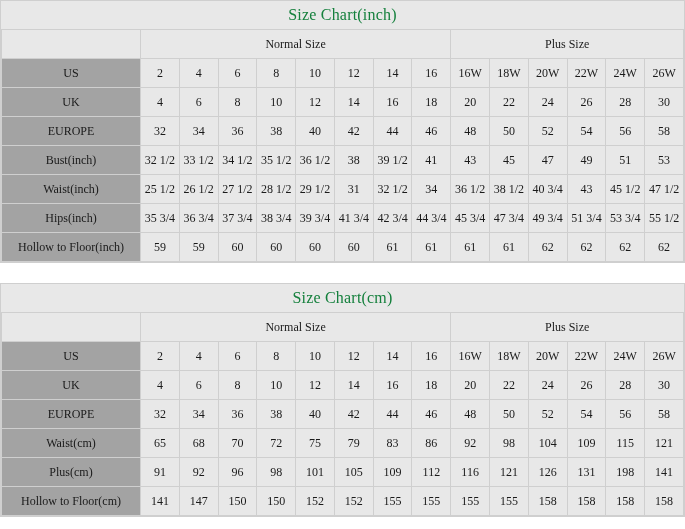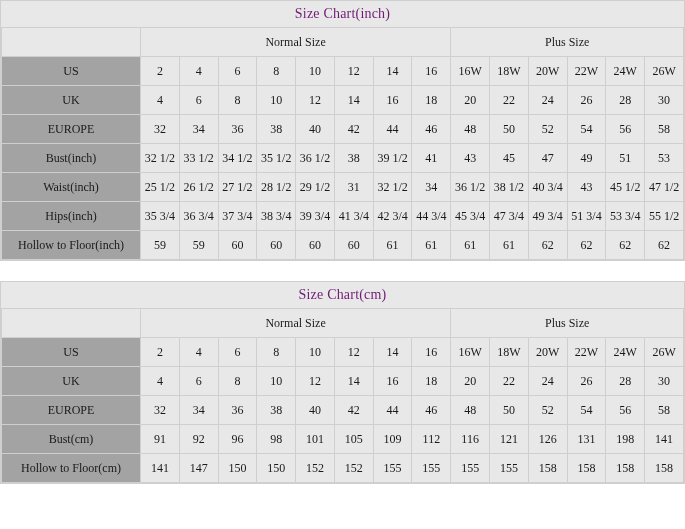--- a/index.html
+++ b/index.html
@@ -25,24 +25,24 @@
     width: 685px;
     background: #e8e8e8;
     border: 1px solid #cfcfcf;
     box-sizing: border-box;
   }
   .chart-block.second {
     margin-top: 20px;
   }
   .chart-title {
     text-align: center;
-    font-size: 14px;
+    font-size: 16px;
     padding: 5px 0 5px 0;
     background: #e8e8e8;
-    color: #701a75;
+    color: #15803d;
     letter-spacing: 0.2px;
   }
   table.size-table {
     width: 100%;
     border-collapse: collapse;
     background: #e8e8e8;
     table-layout: fixed;
     padding-left: 23px;
   }
   table.size-table td {
@@ -284,23 +284,40 @@
           <td>46</td>
           <td>48</td>
           <td>50</td>
           <td>52</td>
           <td>54</td>
           <td>56</td>
           <td>58</td>
         </tr>
 
 
-
-        <tr>
-          <td class="rowlabel">Bust(cm)</td>
+        <tr>
+          <td class="rowlabel">Waist(cm)</td>
+          <td>65</td>
+          <td>68</td>
+          <td>70</td>
+          <td>72</td>
+          <td>75</td>
+          <td>79</td>
+          <td>83</td>
+          <td>86</td>
+          <td>92</td>
+          <td>98</td>
+          <td>104</td>
+          <td>109</td>
+          <td>115</td>
+          <td>121</td>
+        </tr>
+
+        <tr>
+          <td class="rowlabel">Plus(cm)</td>
           <td>91</td>
           <td>92</td>
           <td>96</td>
           <td>98</td>
           <td>101</td>
           <td>105</td>
           <td>109</td>
           <td>112</td>
           <td>116</td>
           <td>121</td>

